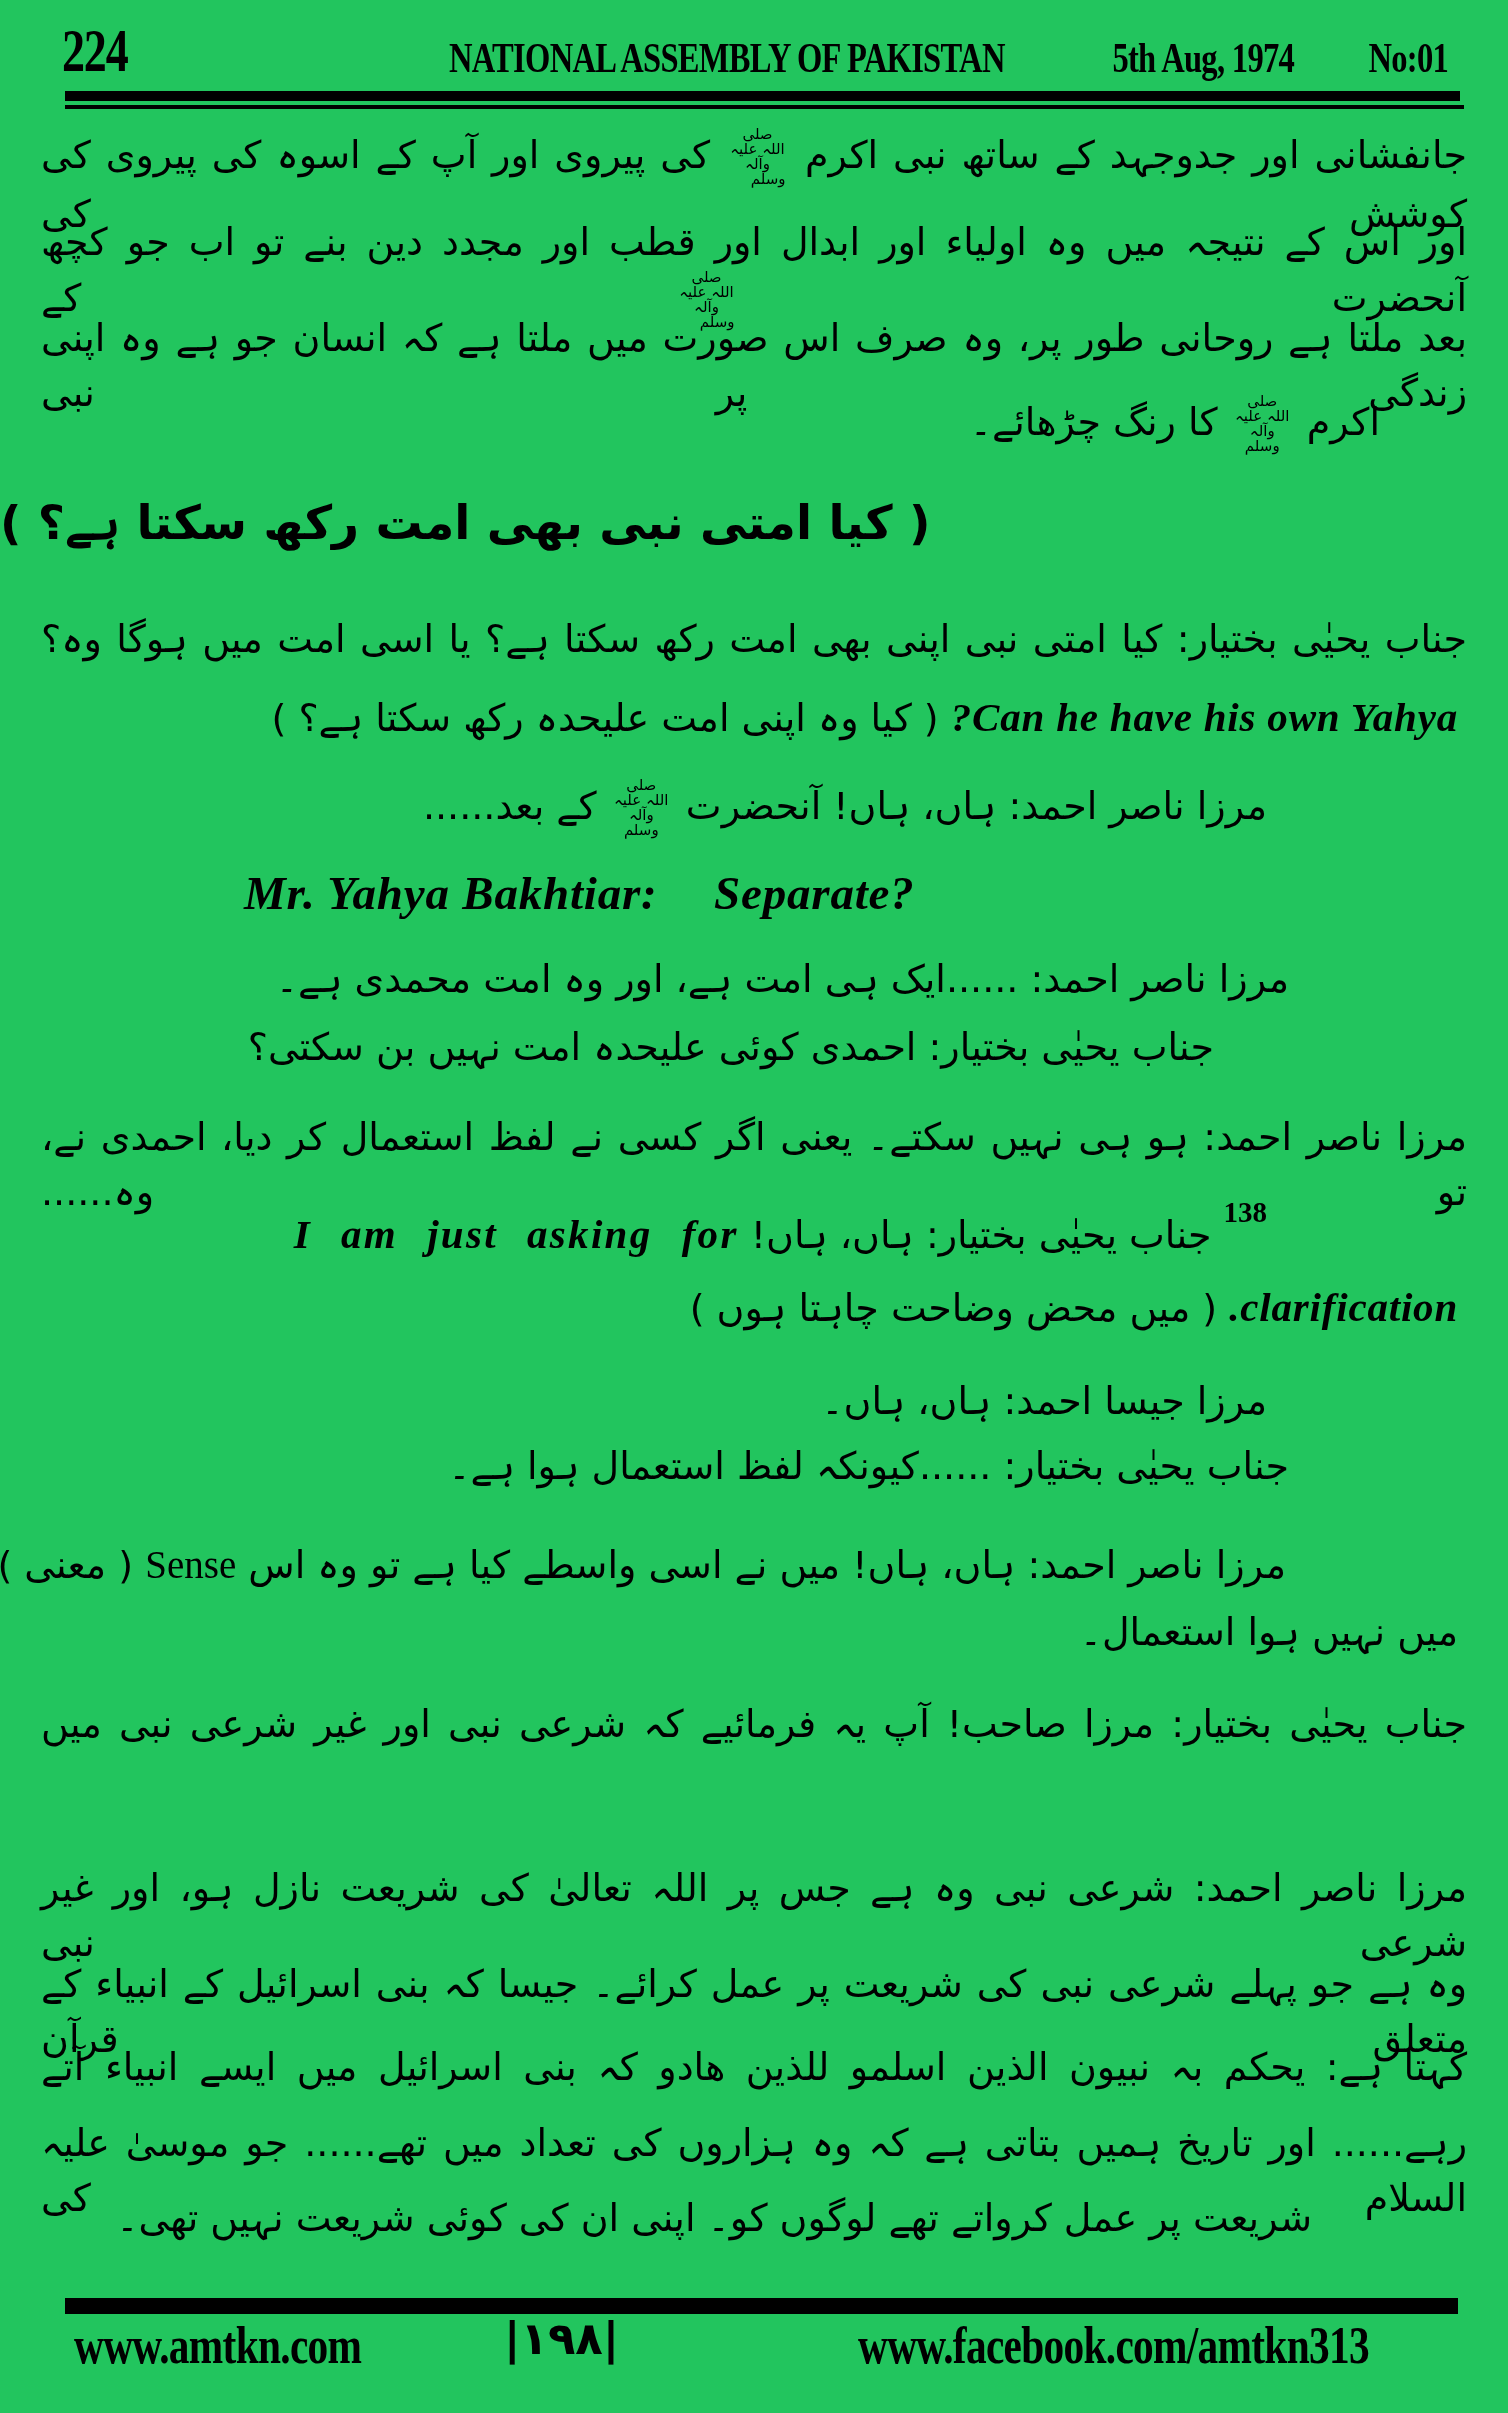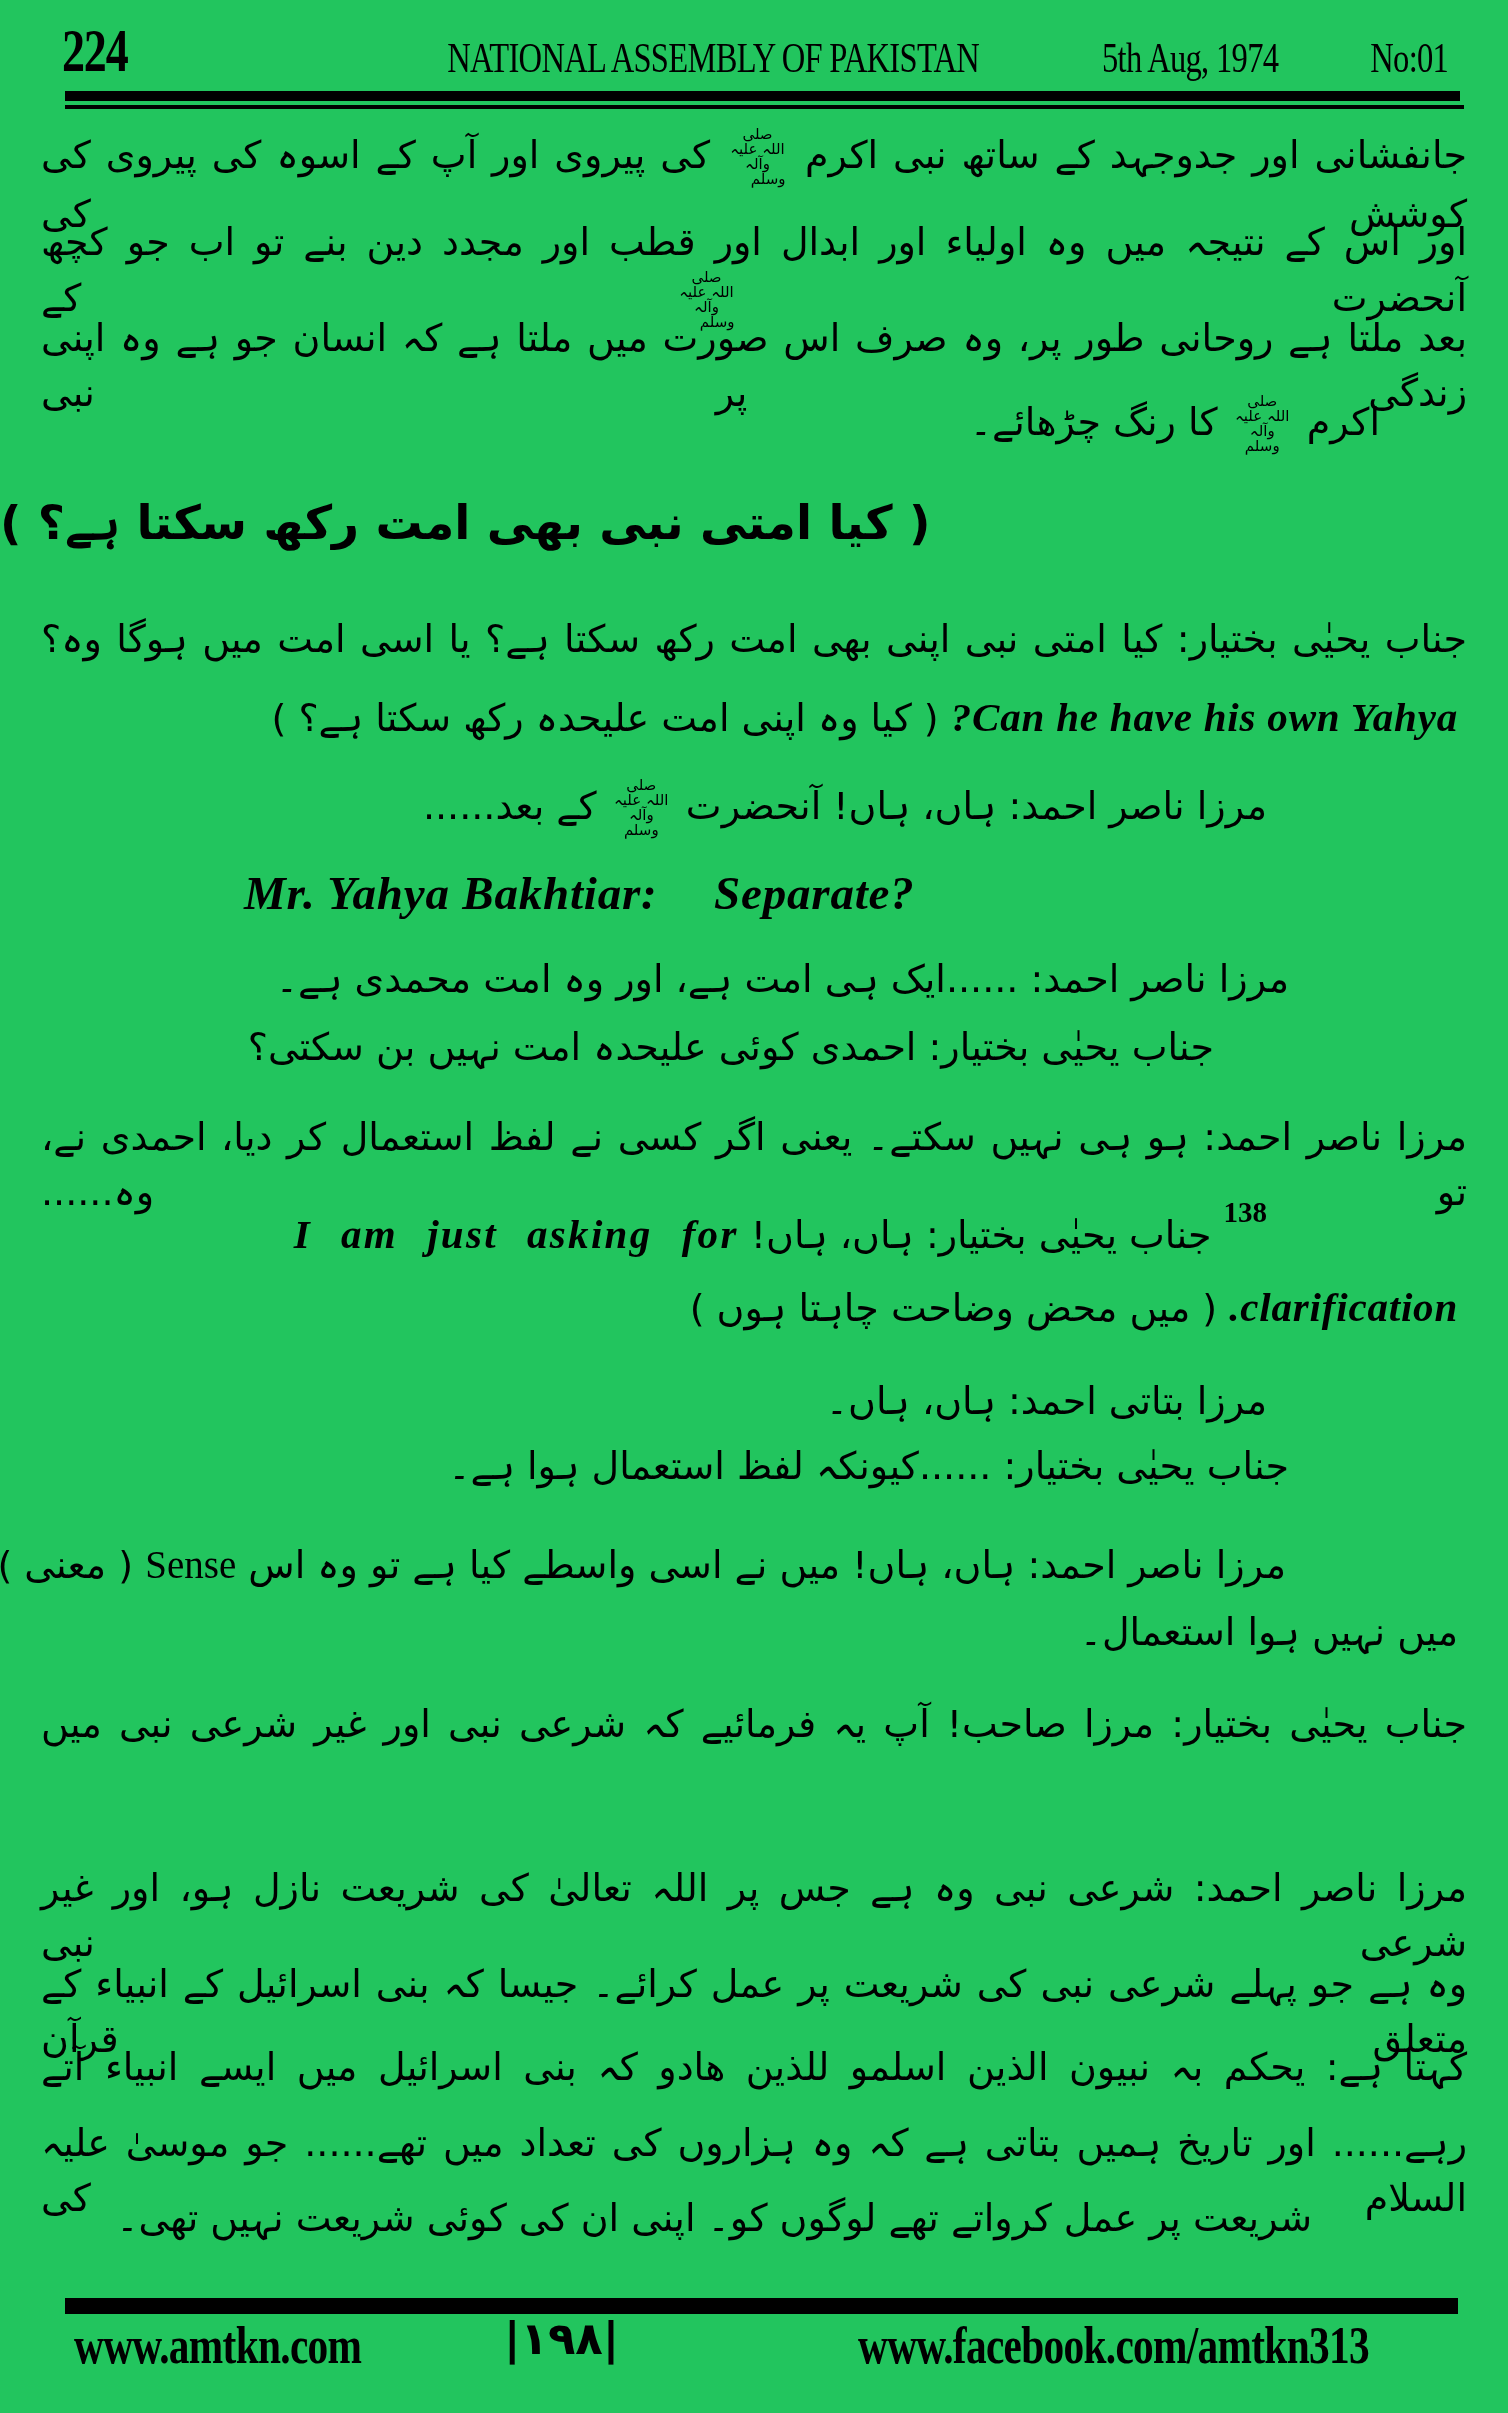--- a/index.html
+++ b/index.html
@@ -9,21 +9,21 @@
   }
   
   .pgnum{
     position:absolute;left:62px;top:13.6px;
     font-family:"Liberation Serif",serif;font-weight:700;font-size:59px;
     transform:scale(.78,1.05);transform-origin:left top;letter-spacing:-1.5px;
   }
   .hdr-row{
     position:absolute;left:411px;right:54px;top:36px;height:45px;
     display:flex;justify-content:space-between;align-items:baseline;
-    font-family:"Liberation Serif",serif;font-weight:400;font-size:37px;
+    font-family:"Liberation Serif",serif;font-weight:700;font-size:37px;
     letter-spacing:-0.8px;white-space:nowrap;
   }
   .hdr-row span{transform:scale(.88,1.12);transform-origin:center baseline;display:inline-block;}
   .rule{position:absolute;background:#000;}
   .rule-thick{left:65px;right:48px;top:91px;height:9.8px;}
   .rule-thin{left:65px;right:44px;top:105px;height:3.8px;}
   
   .u{
     position:absolute;left:41px;right:41px;
     direction:rtl;text-align:right;
@@ -136,21 +136,21 @@
     <span>جناب یحیٰی بختیار: ہاں، ہاں!</span>
     <span class="en en-spread">I am just asking for</span>
   </div>
 
   <div class="u" style="top:1278px;right:50px">
     <span class="en">clarification.</span>
     <span>( میں محض وضاحت چاہتا ہوں )</span>
   </div>
 
   <div class="u" style="top:1374px;right:241px">
-    <span>مرزا بتاتی احمد: ہاں، ہاں۔</span>
+    <span>مرزا جیسا احمد: ہاں، ہاں۔</span>
   </div>
   <div class="u" style="top:1439px;right:219px">
     <span>جناب یحیٰی بختیار: ......کیونکہ لفظ استعمال ہوا ہے۔</span>
   </div>
 
   <div class="u" style="top:1537px;right:222px">
     <span>مرزا ناصر احمد: ہاں، ہاں! میں نے اسی واسطے کیا ہے تو وہ اس</span>
     <span class="en-plain">Sense</span>
     <span>( معنی )</span>
   </div>

